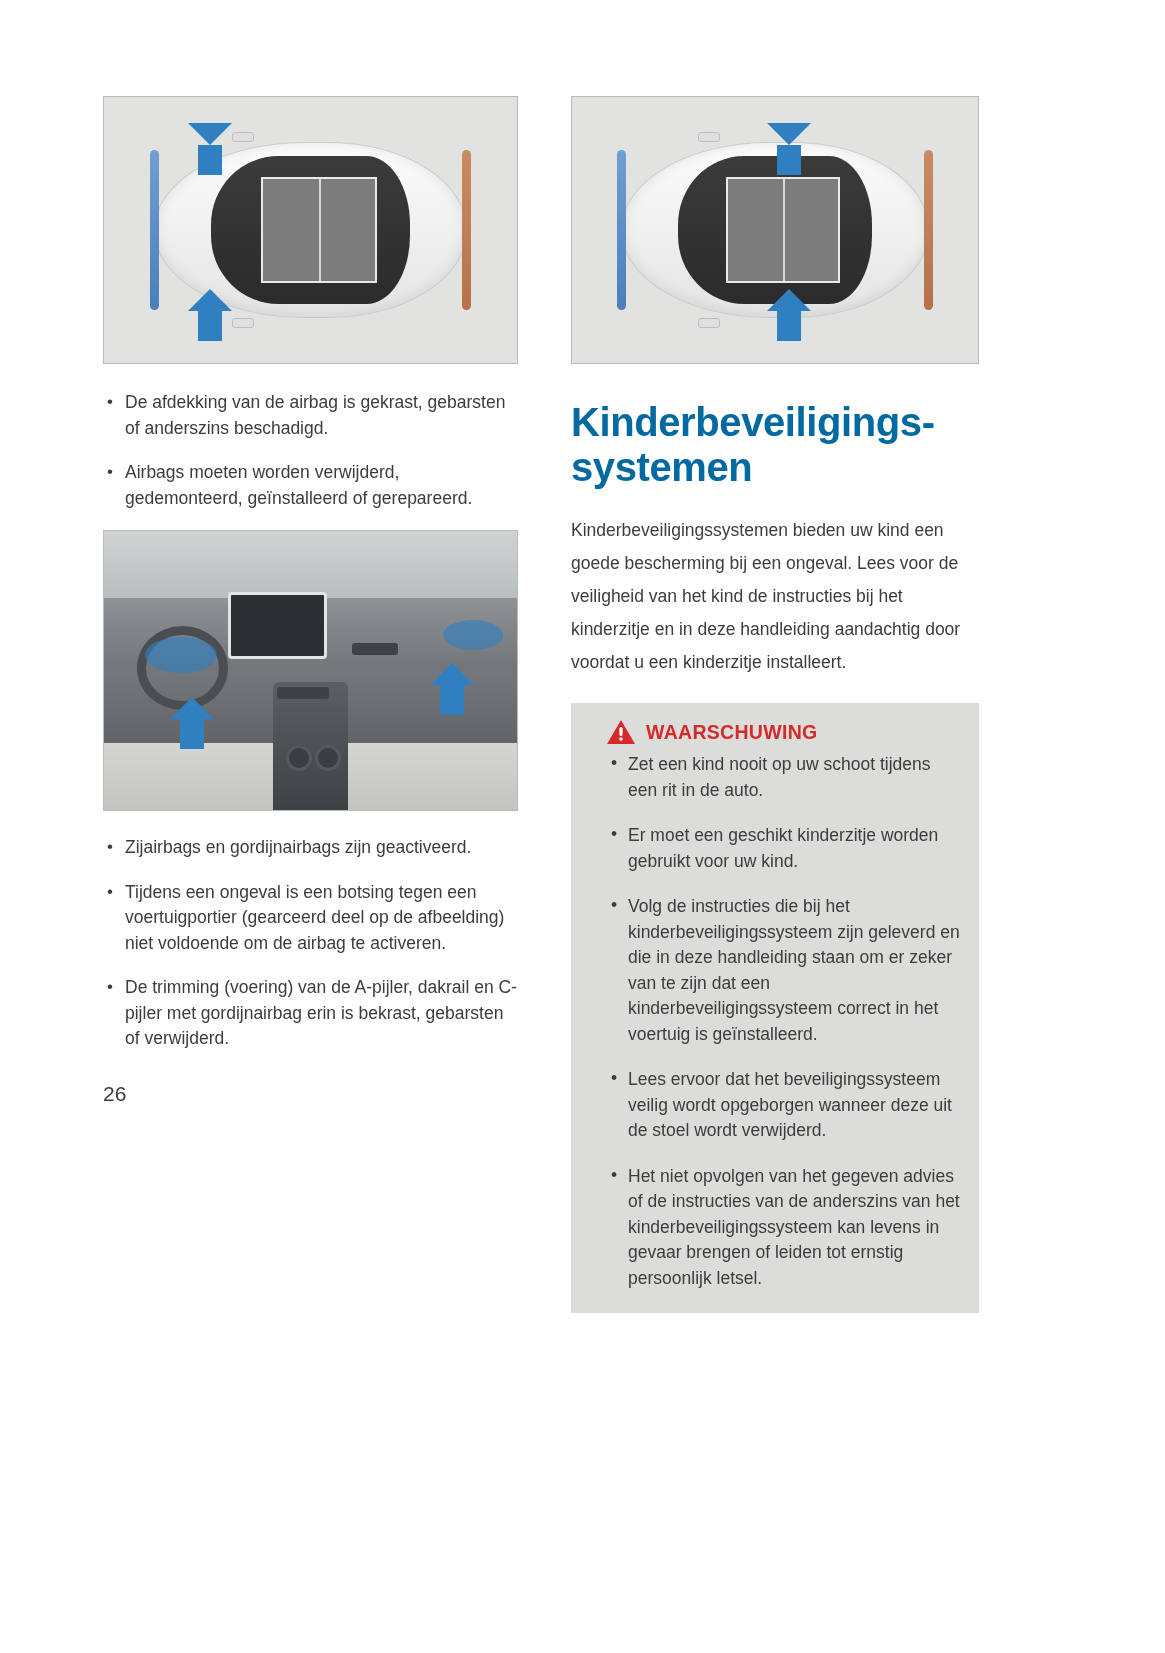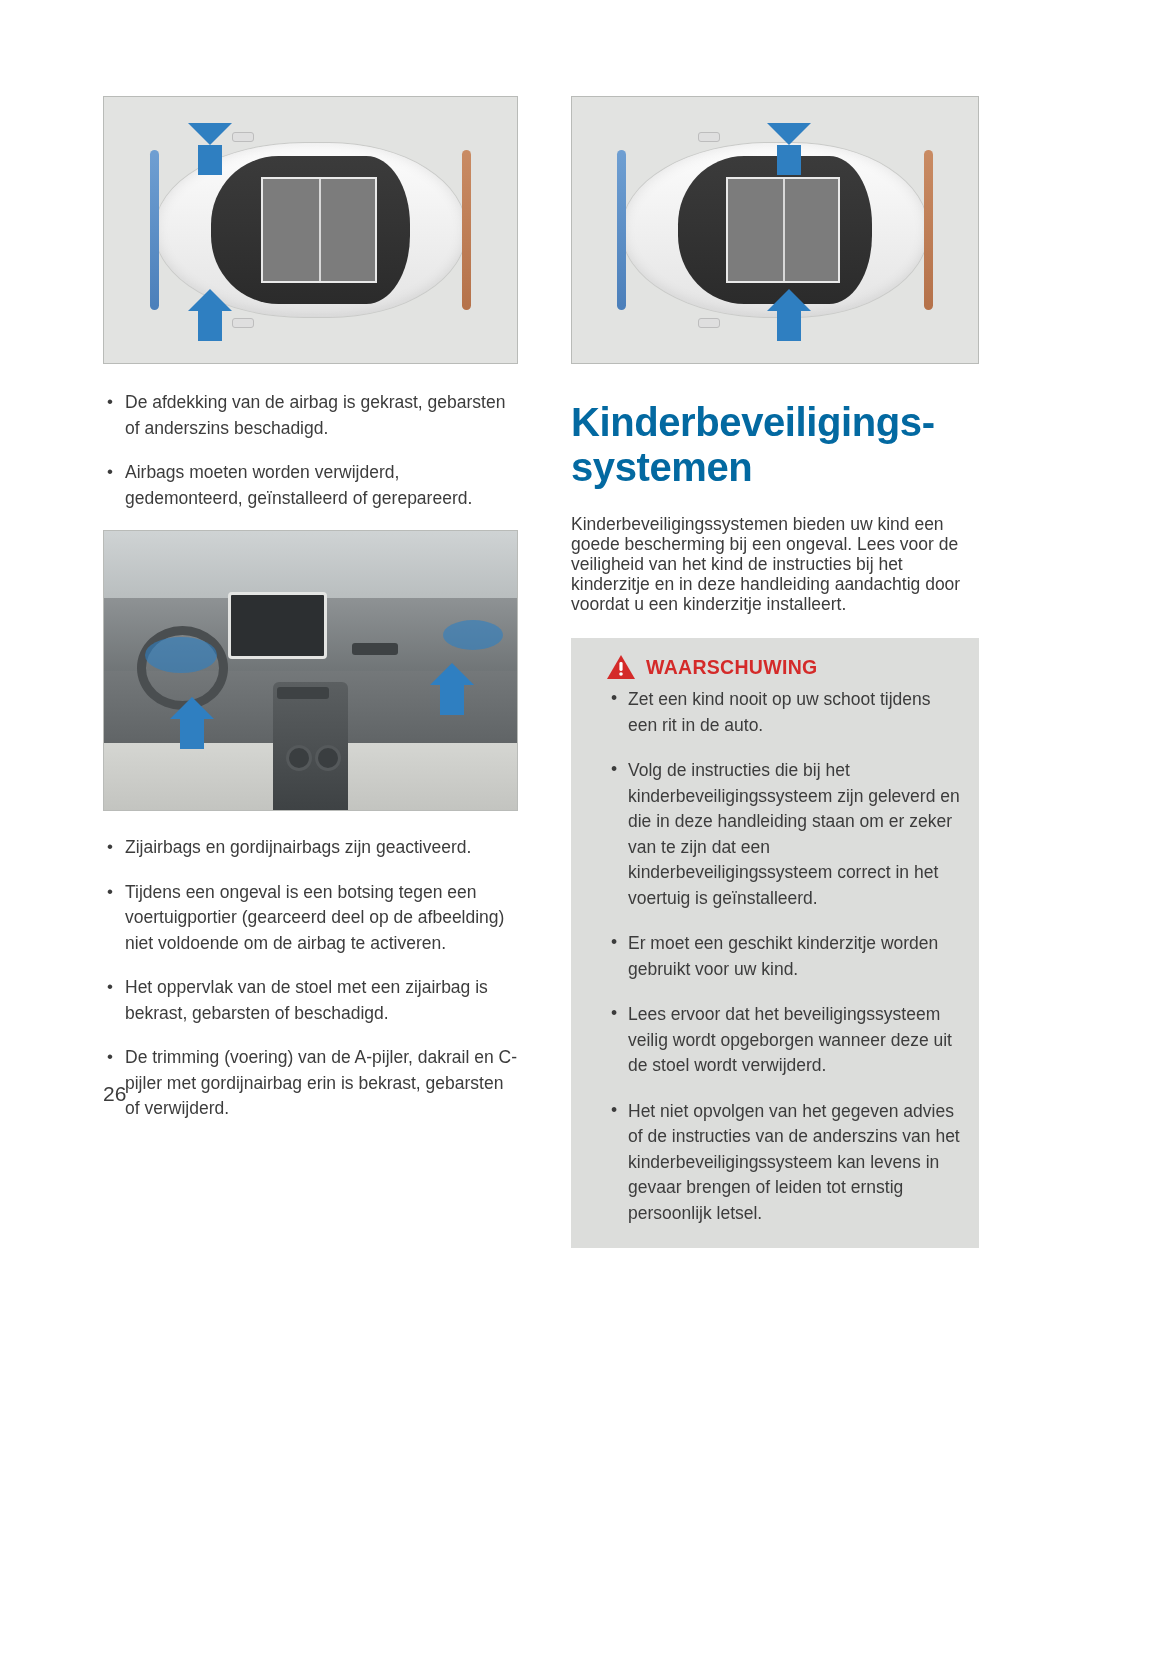--- a/index.html
+++ b/index.html
@@ -119,21 +119,21 @@
   }
   h2.subtitle {
     font-size: 25px;
     line-height: 32px;
     font-weight: bold;
     color: #3d3d3d;
     margin-top: 28px;
   }
   p.body {
     font-size: 17.5px;
-    line-height: 20px;
+    line-height: 33px;
     color: #3c3c3c;
     margin-top: 24px;
   }
 
   
   .warning {
     margin-top: 24px;
     background: #dcdddb;
     padding: 16px 18px 22px 35px;
   }
@@ -207,21 +207,20 @@
       </div>
       <div class="arrow arrow-up" style="left:79%; bottom:34%;">
         <div class="head"></div>
           <div class="shaft"></div>
       </div>
     </div>
 
     <ul class="bullets bullets-mid">
       <li>Zijairbags en gordijnairbags zijn geactiveerd.</li>
       <li>Tijdens een ongeval is een botsing tegen een voertuigportier (gearceerd deel op de afbeelding) niet voldoende om de airbag te activeren.</li>
-      <li>Het oppervlak van de stoel met een zijairbag is bekrast, gebarsten of beschadigd.</li>
       <li>De trimming (voering) van de A-pijler, dakrail en C-pijler met gordijnairbag erin is bekrast, gebarsten of verwijderd.</li>
     </ul>
   </div>
 
   <div class="col-right">
 
     <div class="figure fig-topview">
       <div class="car-wrap">
         <div class="car-body"></div>
         <div class="car-edge-l"></div>
@@ -248,22 +247,22 @@
       <div class="warn-head">
         <svg class="warn-icon" viewBox="0 0 30 27">
           <path d="M15 1 L29 25 L1 25 Z" fill="#d42a29"></path>
           <rect x="13.4" y="8" width="3.2" height="9" rx="1.4" fill="#ffffff"></rect>
           <circle cx="15" cy="20" r="1.8" fill="#ffffff"></circle>
         </svg>
         <span class="warn-label">WAARSCHUWING</span>
       </div>
       <ul>
         <li>Zet een kind nooit op uw schoot tijdens een rit in de auto.</li>
+        <li>Er moet een geschikt kinderzitje worden gebruikt voor uw kind.</li>
         <li>Volg de instructies die bij het kinderbeveiligingssysteem zijn geleverd en die in deze handleiding staan om er zeker van te zijn dat een kinderbeveiligingssysteem correct in het voertuig is geïnstalleerd.</li>
-        <li>Er moet een geschikt kinderzitje worden gebruikt voor uw kind.</li>
         <li>Lees ervoor dat het beveiligingssysteem veilig wordt opgeborgen wanneer deze uit de stoel wordt verwijderd.</li>
         <li>Het niet opvolgen van het gegeven advies of de instructies van de anderszins van het kinderbeveiligingssysteem kan levens in gevaar brengen of leiden tot ernstig persoonlijk letsel.</li>
       </ul>
     </div>
   </div>
 
   <div class="page-number">26</div>
 </div>
 
 </body></html>

